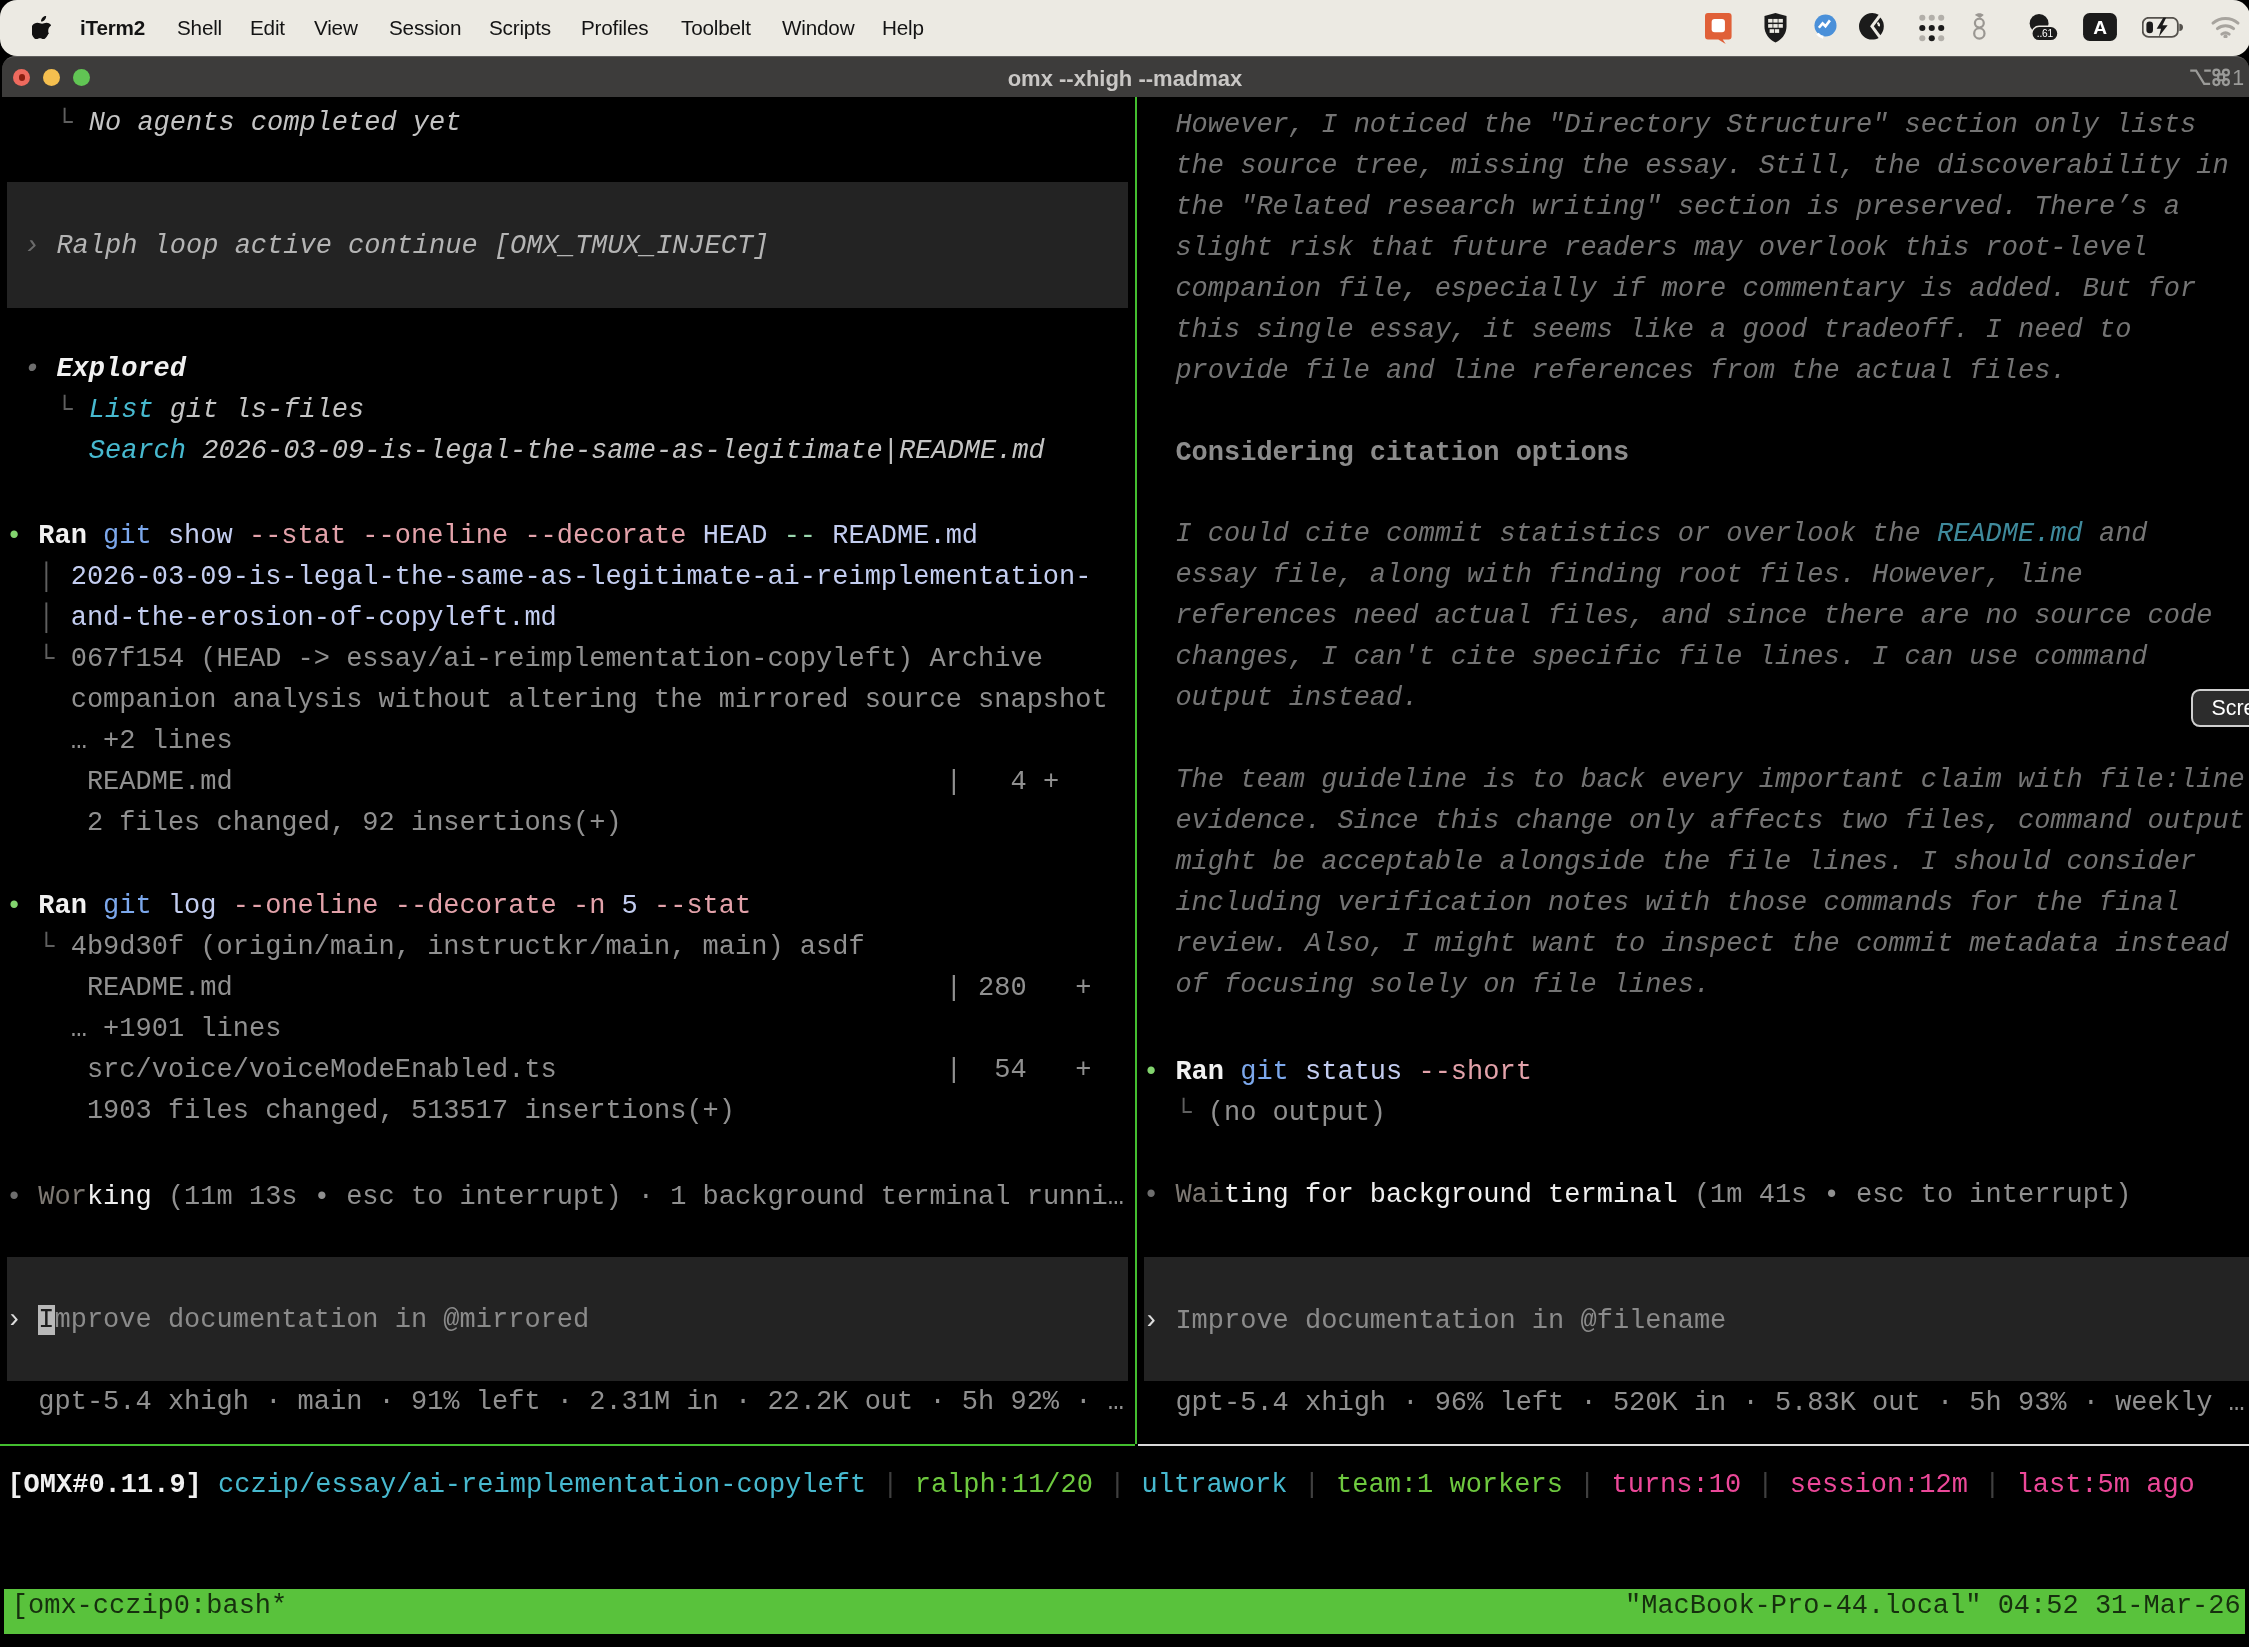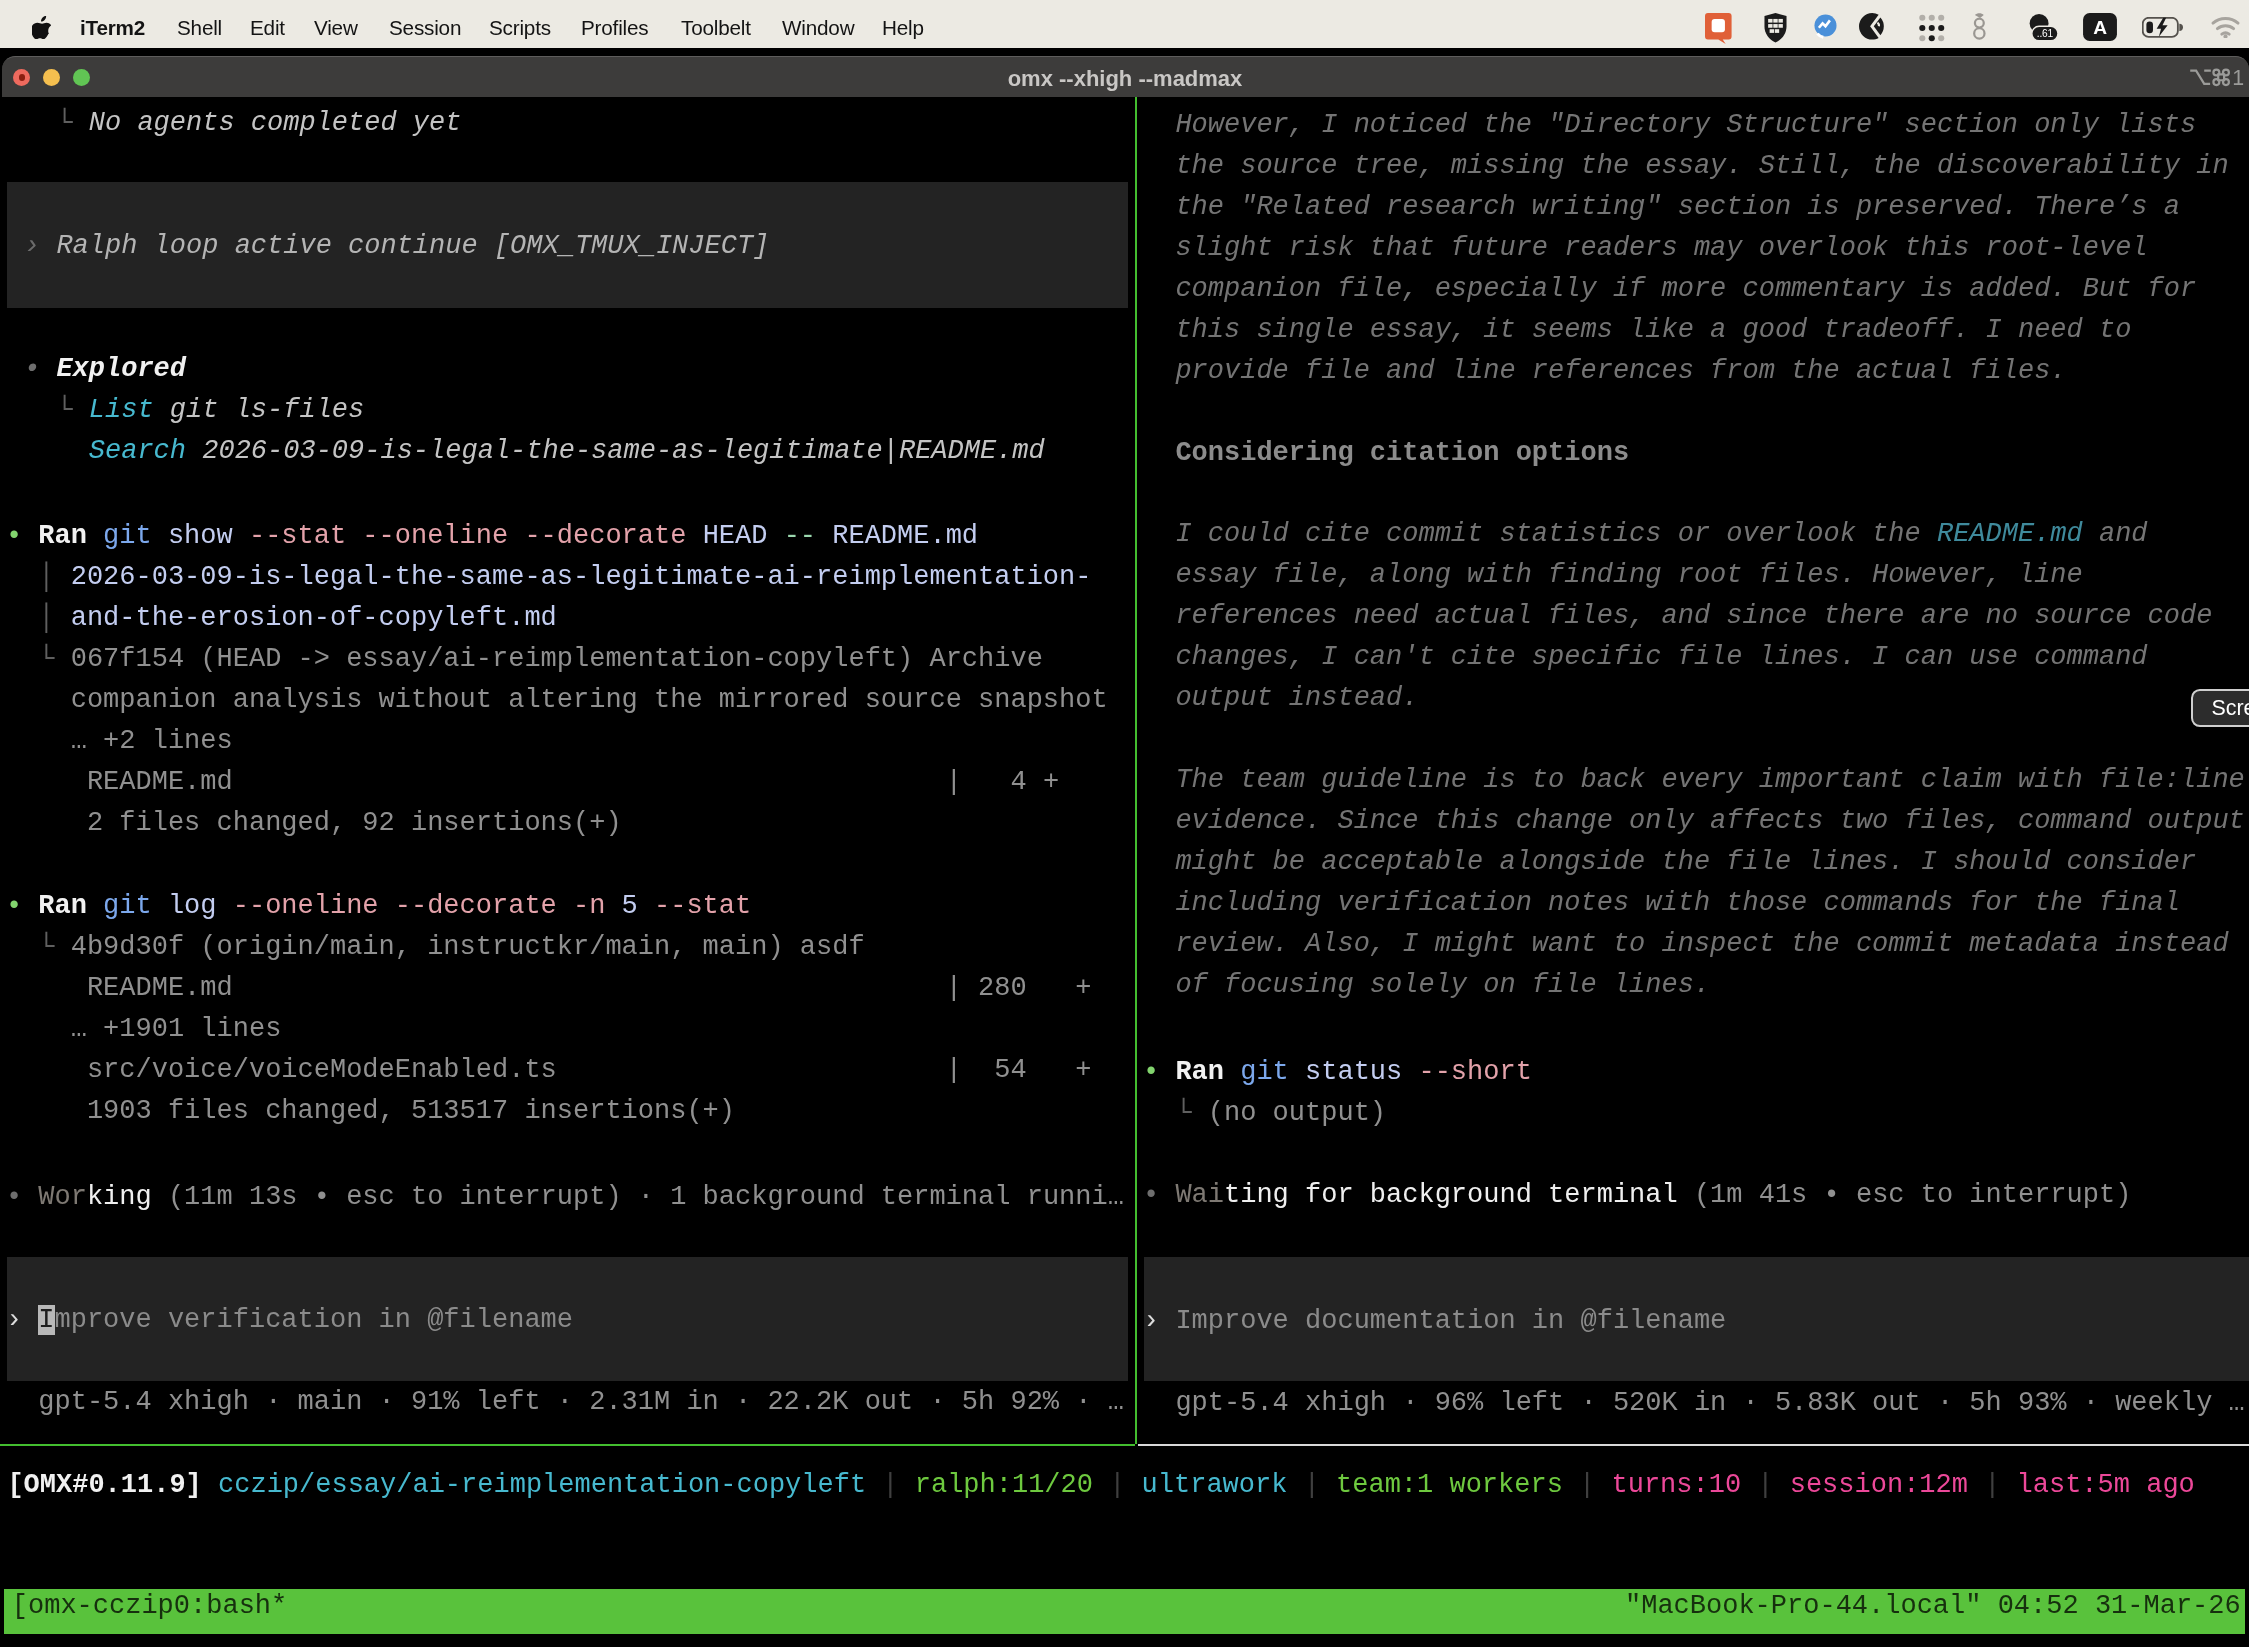--- a/index.html
+++ b/index.html
@@ -5,21 +5,21 @@
 .mono{font-family:"Liberation Mono",monospace;font-size:27px;white-space:pre;position:absolute;margin:0;color:#c4c4c4;}
 .c0{color:#c4c4c4} .c1{color:#b4b4b4} .tr{color:#5f5f5f} .dim{color:#6b6b6b}
 .g{color:#909090} .wb{color:#f1f1f1;font-weight:bold} .cy{color:#47b9cf}
 .bl{color:#7ca8ec} .pw{color:#c3cdf0} .pk{color:#e3a2aa} .pg{color:#9bd8ae}
 .bu{color:#82d46e} .gb{color:#6e6e6e}
 .th{color:#747474;font-style:italic} .thb{color:#8c8c8c;font-weight:bold}
 .thc{color:#3f8a9c;font-style:italic}
 .shd{color:#7e7973} .shb{color:#efefef;font-weight:normal}
 .pr{color:#dcdcdc} .cur{background:#b8b8b8;color:#1e1e1e} .ph{color:#8b8b8b}
 .pipe{color:#3f3f3f} .sg{color:#6ec93f} .grs{color:#ec4899}
-#menubar{position:absolute;left:0;top:0;width:2250px;height:48px;background:#eceae3;font-family:"Liberation Sans",sans-serif;font-size:20.7px;letter-spacing:-0.2px;color:#141414;}
+#menubar{position:absolute;left:0;top:0;width:2250px;height:56px;background:#eceae3;font-family:"Liberation Sans",sans-serif;font-size:20.7px;letter-spacing:-0.2px;color:#141414;border-radius:17px;}
 #menubar .mi{position:absolute;top:15.5px;}
 #titlebar{position:absolute;left:1.5px;top:56px;width:2247px;height:41px;background:#3d3c3b;border-radius:13.3px 13.3px 0 0;border-top:1.5px solid #5e5d5c;box-sizing:border-box;}
 .tl{position:absolute;top:11.8px;width:17px;height:17px;border-radius:50%;}
 #title{position:absolute;left:0;width:100%;text-align:center;top:66px;font-family:"Liberation Sans",sans-serif;font-size:22px;font-weight:bold;color:#c9c7c5;}
 .rect{position:absolute;background:#232323;}
 </style></head><body>
 <div id="term" style="position:absolute;left:0;top:97px;width:2250px;height:1550px;background:#000"></div>
 
 <div class="rect" style="left:7.4px;top:182px;width:1121px;height:126px"></div>
 <div class="rect" style="left:7.4px;top:1257px;width:1121px;height:124px"></div>
@@ -46,21 +46,21 @@
     <span class="g">…</span> <span class="g">+2 lines</span>
      <span class="g">README.md</span>                                            <span class="g">|</span>   <span class="g">4</span> <span class="g">+</span>
      <span class="g">2 files changed, 92 insertions(+)</span></pre>
 <pre class="mono" style="left:5.9px;top:886px;line-height:41px;"><span class="bu">•</span> <span class="wb">Ran</span> <span class="bl">git</span> <span class="pw">log</span> <span class="pk">--oneline</span> <span class="pk">--decorate</span> <span class="pk">-n</span> <span class="pw">5</span> <span class="pk">--stat</span>
   <span class="tr">└</span> <span class="g">4b9d30f (origin/main, instructkr/main, main) asdf</span>
      <span class="g">README.md</span>                                            <span class="g">|</span> <span class="g">280</span>   <span class="g">+</span>
     <span class="g">…</span> <span class="g">+1901 lines</span>
      <span class="g">src/voice/voiceModeEnabled.ts</span>                        <span class="g">|</span>  <span class="g">54</span>   <span class="g">+</span>
      <span class="g">1903 files changed, 513517 insertions(+)</span></pre>
 <pre class="mono" style="left:5.9px;top:1177px;line-height:41px;"><span class="gb">•</span> <span class="shd">Wor</span><span class="shb">king</span><span class="g"> (11m 13s </span><span class="g">•</span><span class="g"> esc to interrupt) </span><span class="g">·</span><span class="g"> 1 background terminal runni…</span></pre>
-<pre class="mono" style="left:5.9px;top:1300px;line-height:41px;"><span class="pr">›</span> <span class="cur">I</span><span class="ph">mprove verification in @filename</span></pre>
+<pre class="mono" style="left:5.9px;top:1300px;line-height:41px;"><span class="pr">›</span> <span class="cur">I</span><span class="ph">mprove documentation in @mirrored</span></pre>
 <pre class="mono" style="left:5.9px;top:1382px;line-height:41px;">  <span class="g">gpt-5.4 xhigh · main · 91% left · 2.31M in · 22.2K out · 5h 92% · …</span></pre>
 <pre class="mono" style="left:1143px;top:105px;line-height:41px;">  <span class="th">However, I noticed the "Directory Structure" section only lists</span>
   <span class="th">the source tree, missing the essay. Still, the discoverability in</span>
   <span class="th">the "Related research writing" section is preserved. There’s a</span>
   <span class="th">slight risk that future readers may overlook this root-level</span>
   <span class="th">companion file, especially if more commentary is added. But for</span>
   <span class="th">this single essay, it seems like a good tradeoff. I need to</span>
   <span class="th">provide file and line references from the actual files.</span>
 
   <span class="thb">Considering citation options</span></pre>

